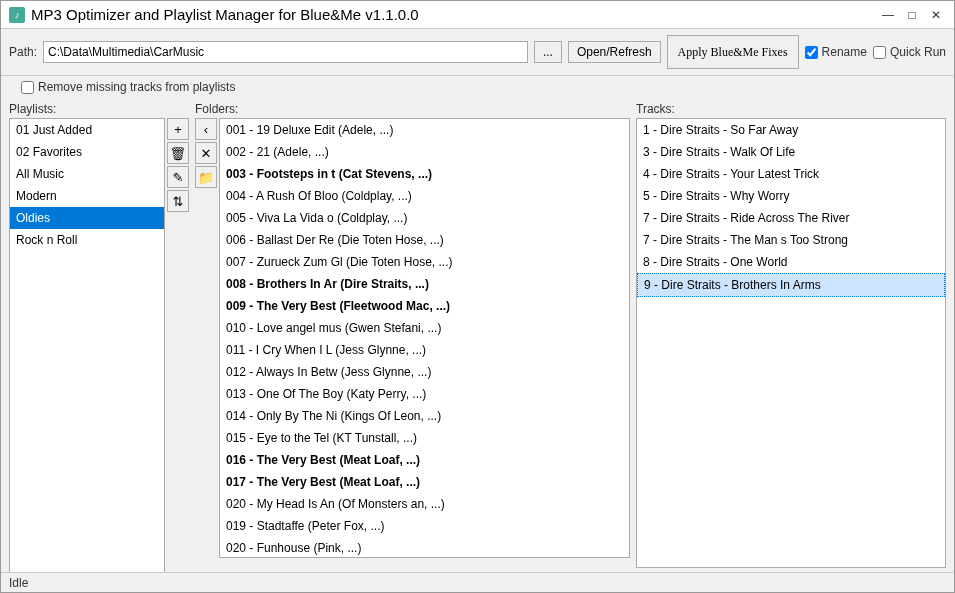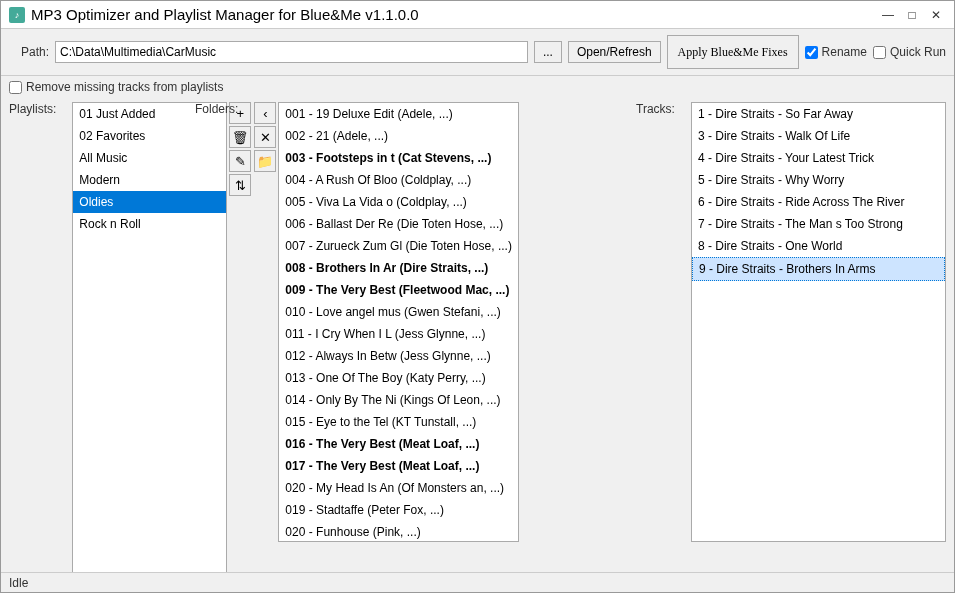--- a/index.html
+++ b/index.html
@@ -64,21 +64,20 @@
       background: #f0f0f0;
       padding: 6px 8px;
       display: flex;
       align-items: center;
       gap: 6px;
       border-bottom: 1px solid #ccc;
     }
     .path-label {
       color: #333;
       font-size: 12px;
-      margin-left: 12px;
     }
     .path-input {
       flex: 1;
       height: 22px;
       border: 1px solid #aaa;
       background: white;
       padding: 2px 4px;
       font-size: 12px;
     }
     .btn {
@@ -102,21 +101,21 @@
       border: 1px solid #aaa;
       background: #f0f0f0;
       padding: 0 10px;
       cursor: pointer;
       font-size: 12px;
       margin-left: auto;
       font-family: Liberation Serif, serif;
     }
 
     .options-row {
-      padding: 4px 8px;
+      padding: 4px 20px;
       display: flex;
       align-items: flex-end;
       justify-content: space-between;
     }
     .options-row .left {
       display: flex; align-items: center; gap: 4px;
     }
     .checkbox-label {
       display: flex; align-items: center; gap: 4px;
       font-size: 12px; color: #333;
@@ -126,22 +125,22 @@
       flex: 1;
       display: flex;
       padding: 4px 8px 4px 8px;
       gap: 6px;
       overflow: hidden;
     }
 
     
     .panel {
       display: flex;
-      flex-direction: row;
-      gap: 16px;
+      flex-direction: column;
+      gap: 2px;
     }
     .panel-label {
       font-size: 12px;
       font-weight: normal;
       color: #333;
     }
     .panel-playlists {
       width: 180px;
     }
     .panel-folders {
@@ -341,21 +340,21 @@
       </div>
     </div>
 
     <div class="panel panel-tracks">
       <span class="panel-label">Tracks:</span>
       <div class="list-box list-box-tracks" id="tracks-list">
           <div class="list-item">1 - Dire Straits - So Far Away</div>
           <div class="list-item">3 - Dire Straits - Walk Of Life</div>
           <div class="list-item">4 - Dire Straits - Your Latest Trick</div>
           <div class="list-item">5 - Dire Straits - Why Worry</div>
-          <div class="list-item">6 - Dire Straits - Ride Across The River</div>
+          <div class="list-item">7 - Dire Straits - Ride Across The River</div>
           <div class="list-item">7 - Dire Straits - The Man s Too Strong</div>
           <div class="list-item">8 - Dire Straits - One World</div>
           <div class="list-item selected-outline">9 - Dire Straits - Brothers In Arms</div>
         </div>
     </div>
 
   </div>
 
   <div class="status-bar">
     <span>Idle</span>

